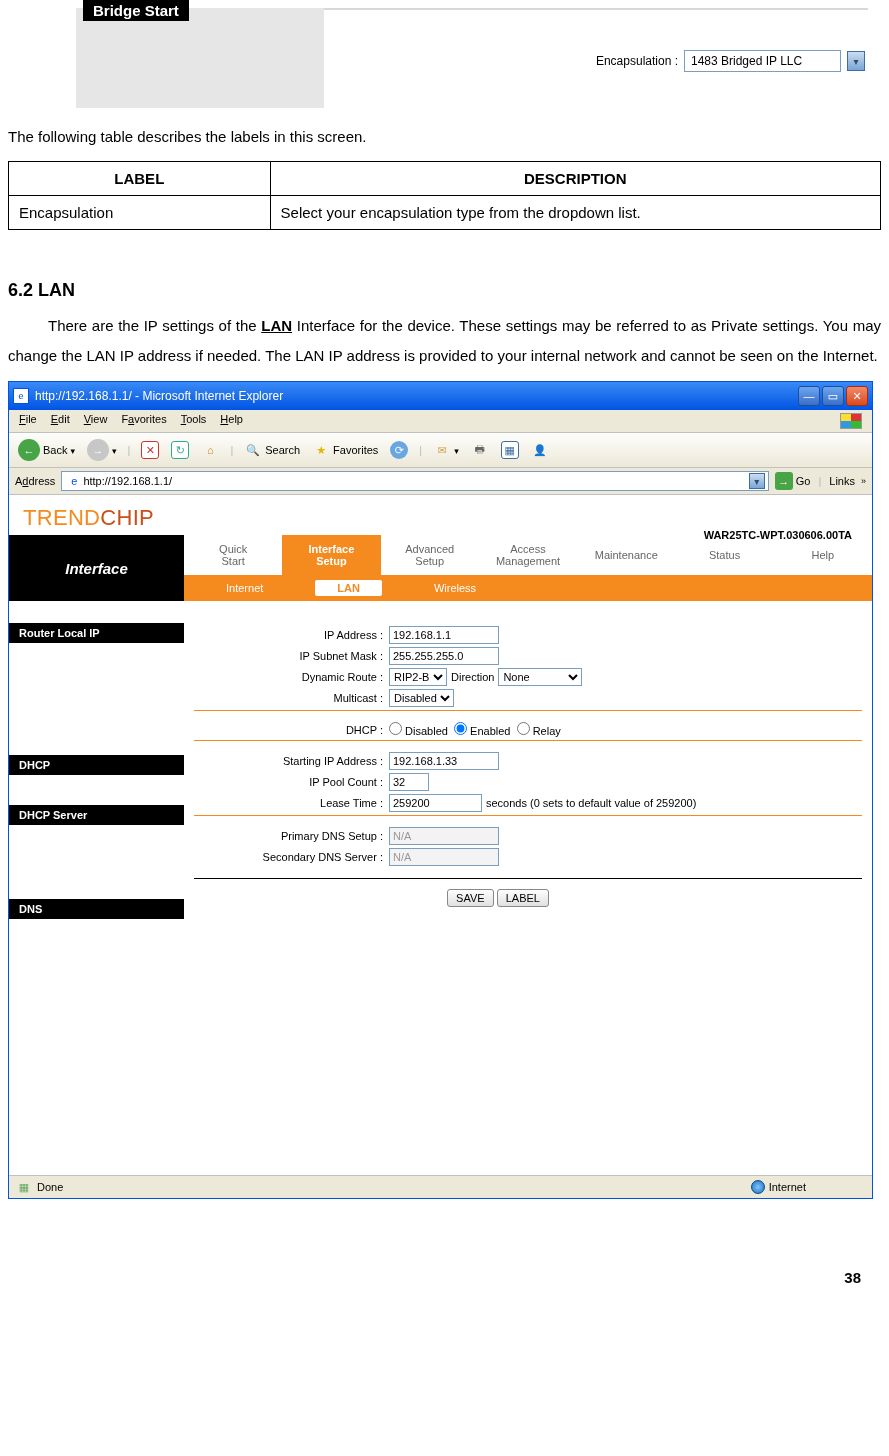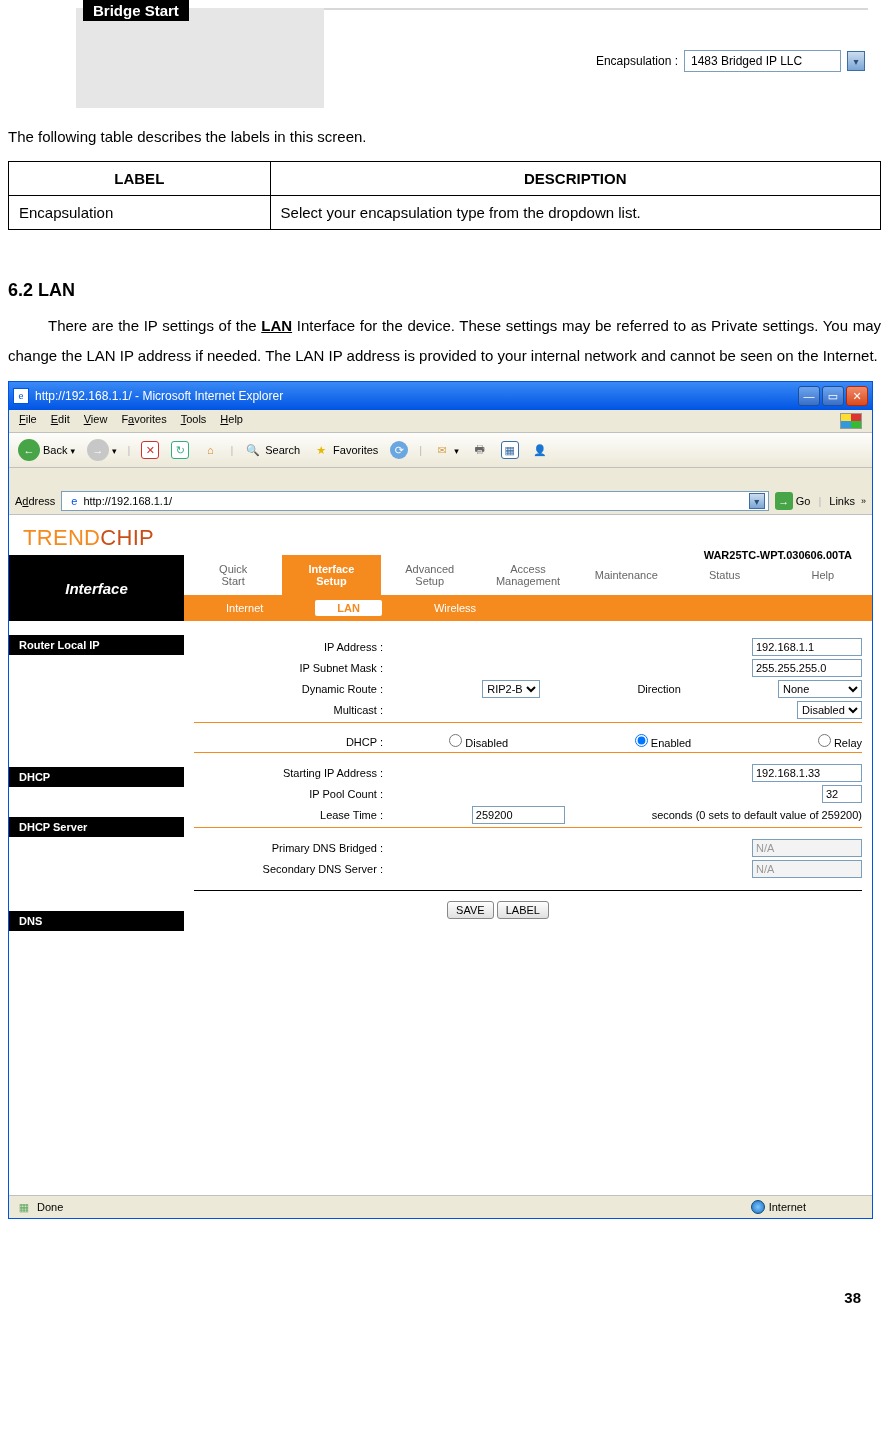--- a/index.html
+++ b/index.html
@@ -33,21 +33,21 @@
   .titlebar .btns { margin-left: auto; display: flex; gap: 2px; }
   .winbtn { width: 22px; height: 20px; background: linear-gradient(#6ca6f0, #3a6ec7); border: 1px solid #1a4f9c; border-radius: 3px; display: flex; align-items: center; justify-content: center; color: #fff; font-size: 11px; }
   .winbtn.close { background: linear-gradient(#f08b6a, #d94a1f); border-color: #b0280a; }
   .menubar { background: #ece9d8; padding: 3px 10px; font-size: 11px; display: flex; gap: 14px; border-bottom: 1px solid #c0c0c0; }
   .menubar span u { text-decoration: underline; }
   .menubar .winflag { margin-left: auto; width: 22px; height: 16px; background: conic-gradient(#d33 0 25%, #3b3 0 50%, #39d 0 75%, #fd3 0); border: 1px solid #999; }
   .toolbar { background: linear-gradient(#fdfdfb, #ece9d8); padding: 4px 6px; display: flex; align-items: center; gap: 6px; border-bottom: 1px solid #c0c0c0; font-size: 11px; }
   .tbbtn { display: inline-flex; align-items: center; gap: 3px; padding: 2px 3px; }
   .ico-circle { width: 22px; height: 22px; border-radius: 50%; display: inline-flex; align-items: center; justify-content: center; font-size: 11px; color: #fff; }
   .ico-sq { width: 18px; height: 18px; display: inline-flex; align-items: center; justify-content: center; font-size: 11px; border-radius: 3px; }
-  .addrbar { background: #ece9d8; padding: 3px 6px; border-bottom: 1px solid #c0c0c0; display: flex; align-items: center; gap: 6px; font-size: 11px; margin-top: 20px; }
+  .addrbar { background: #ece9d8; padding: 3px 6px; border-bottom: 1px solid #c0c0c0; display: flex; align-items: center; gap: 6px; font-size: 11px; }
   .addrfield { flex: 1; display: flex; align-items: center; background: #fff; border: 1px solid #7b9ebd; height: 20px; padding: 0 3px; }
   .addrfield input { border: none; flex: 1; font-size: 11px; outline: none; }
   .gobtn { display: inline-flex; align-items: center; gap: 3px; }
   .gobtn .sq { width: 18px; height: 18px; background: #47a447; border-radius: 3px; display: inline-flex; align-items: center; justify-content: center; color: #fff; }
 
   
   .content { background: #fff; min-height: 680px; position: relative; padding-bottom: 20px; }
   .brand { padding: 10px 14px 4px; }
   .brand span { font-family: Arial Black, Arial, sans-serif; font-size: 22px; letter-spacing: 0.3px; }
   .brand .t1 { color: #f58a1e; }
@@ -57,25 +57,25 @@
   .topnav { display: flex; height: 66px; }
   .nav-left { width: 175px; background: #000; color: #fff; display: flex; align-items: center; justify-content: center; font-size: 15px; font-style: italic; font-weight: bold; }
   .nav-right { flex: 1; display: flex; flex-direction: column; }
   .tabs { display: flex; background: #fff; height: 40px; font-size: 11px; color: #666; }
   .tab { flex: 1; display: flex; align-items: center; justify-content: center; text-align: center; line-height: 1.1; }
   .tab.active { background: #f58a1e; color: #fff; font-weight: bold; }
   .subtabs { display: flex; background: #f58a1e; height: 26px; font-size: 11px; color: #fff; align-items: center; padding-left: 20px; gap: 30px; }
   .subtabs .st { padding: 2px 22px; }
   .subtabs .st.active { background: #fff; color: #f58a1e; border-radius: 2px; font-weight: bold; }
 
-  .form-area { display: flex; }
+  .form-area { display: flex; margin-top: 8px; }
   .sidebar { width: 175px; }
   .side-block { background: #000; color: #fff; font-size: 11px; font-weight: bold; padding: 4px 10px; margin-top: 14px; }
   .form-col { flex: 1; padding: 14px 10px 6px; font-size: 11px; }
-  .frow { display: flex; align-items: center; margin: 3px 0; justify-content: space-between; }
+  .frow { display: flex; align-items: center; margin: 3px 0; }
   .flabel { width: 195px; text-align: right; padding-right: 6px; }
   .finput { border: 1px solid #7b9ebd; height: 18px; padding: 0 3px; font-size: 11px; }
   .fselect { border: 1px solid #7b9ebd; height: 18px; font-size: 11px; background: #fff; }
   .fgap { height: 8px; }
   .sidegap { height: 60px; }
   .sidegap-sm { height: 38px; }
   .btnrow { text-align: center; padding: 10px 60px 6px 0; }
   .fbtn { background: linear-gradient(#fefefe,#e0e0e0); border: 1px solid #888; border-radius: 3px; padding: 2px 8px; font-size: 11px; cursor: pointer; }
   .hr1 { border: none; border-top: 1px solid #f58a1e; margin: 2px 0 0; }
 
@@ -298,21 +298,21 @@
             </div>
         <div class="frow">
               <div class="flabel">Lease Time :</div>
               <input class="finput" style="width: 93px;" value="259200"> 
               <span style="padding-left:4px">seconds   (0 sets to default value of 259200)</span>
             </div>
         <hr class="hr1">
 
         <div class="fgap"></div>
         <div class="frow">
-              <div class="flabel">Primary DNS Bridged :</div>
+              <div class="flabel">Primary DNS Setup :</div>
               <input class="finput" style="width: 110px; color: rgb(153, 153, 153); background: rgb(243, 243, 243);" readonly="" value="N/A">
             </div>
         <div class="frow">
               <div class="flabel">Secondary DNS Server :</div>
               <input class="finput" style="width: 110px; color: rgb(153, 153, 153); background: rgb(243, 243, 243);" readonly="" value="N/A">
             </div>
         <hr class="hr1" style="margin-top:12px;border-top-color:#000">
 
         <div class="btnrow">
           <button class="fbtn">SAVE</button>

